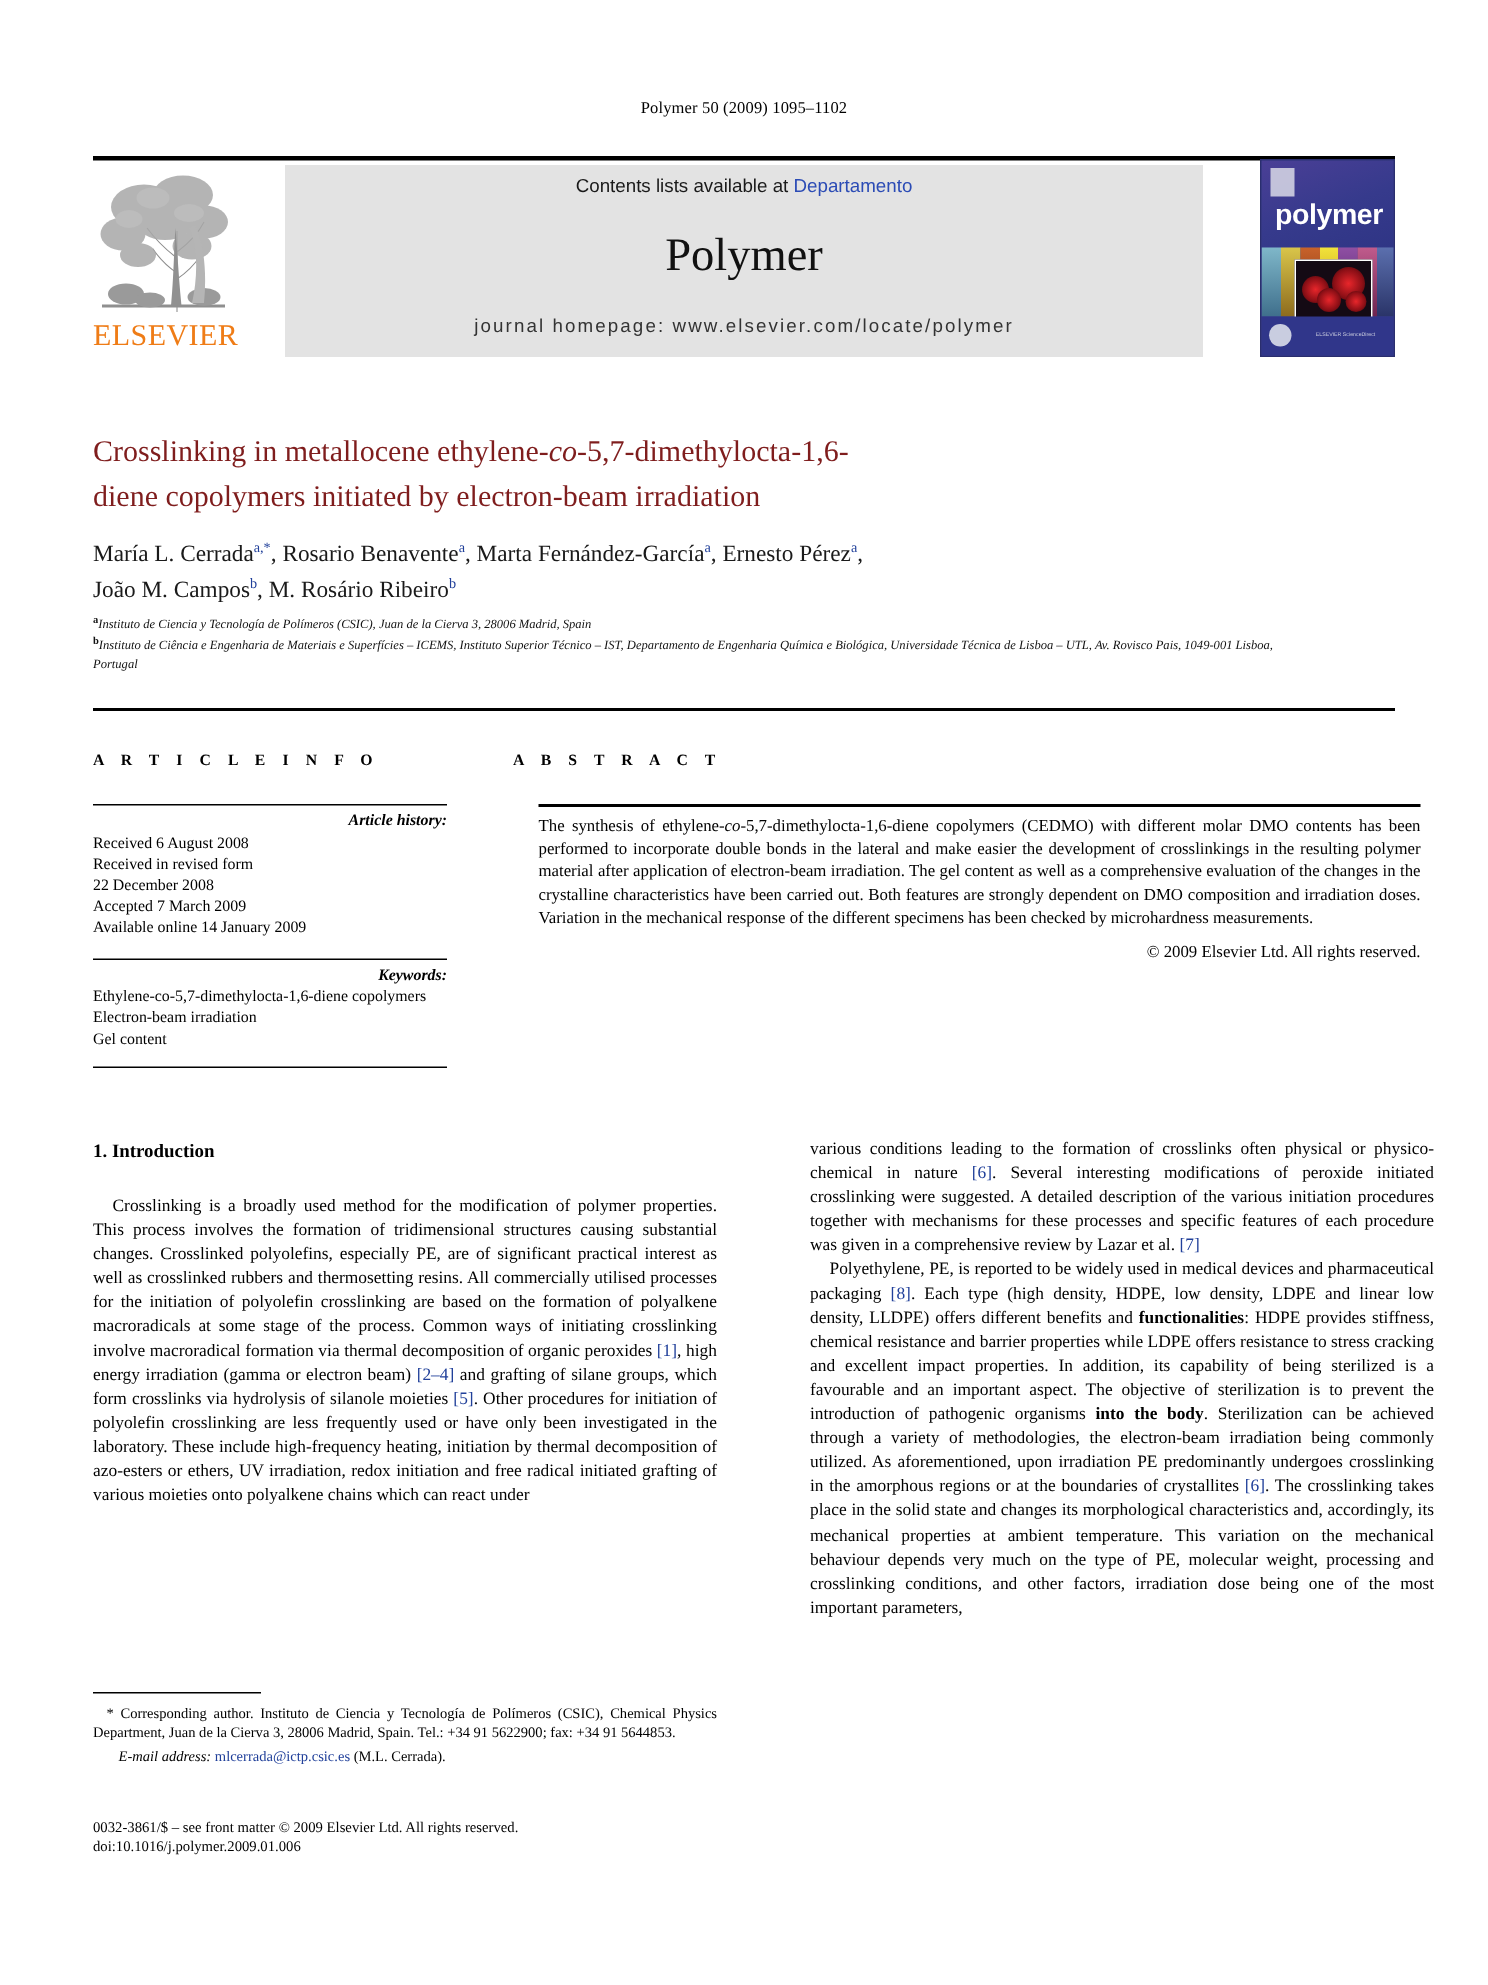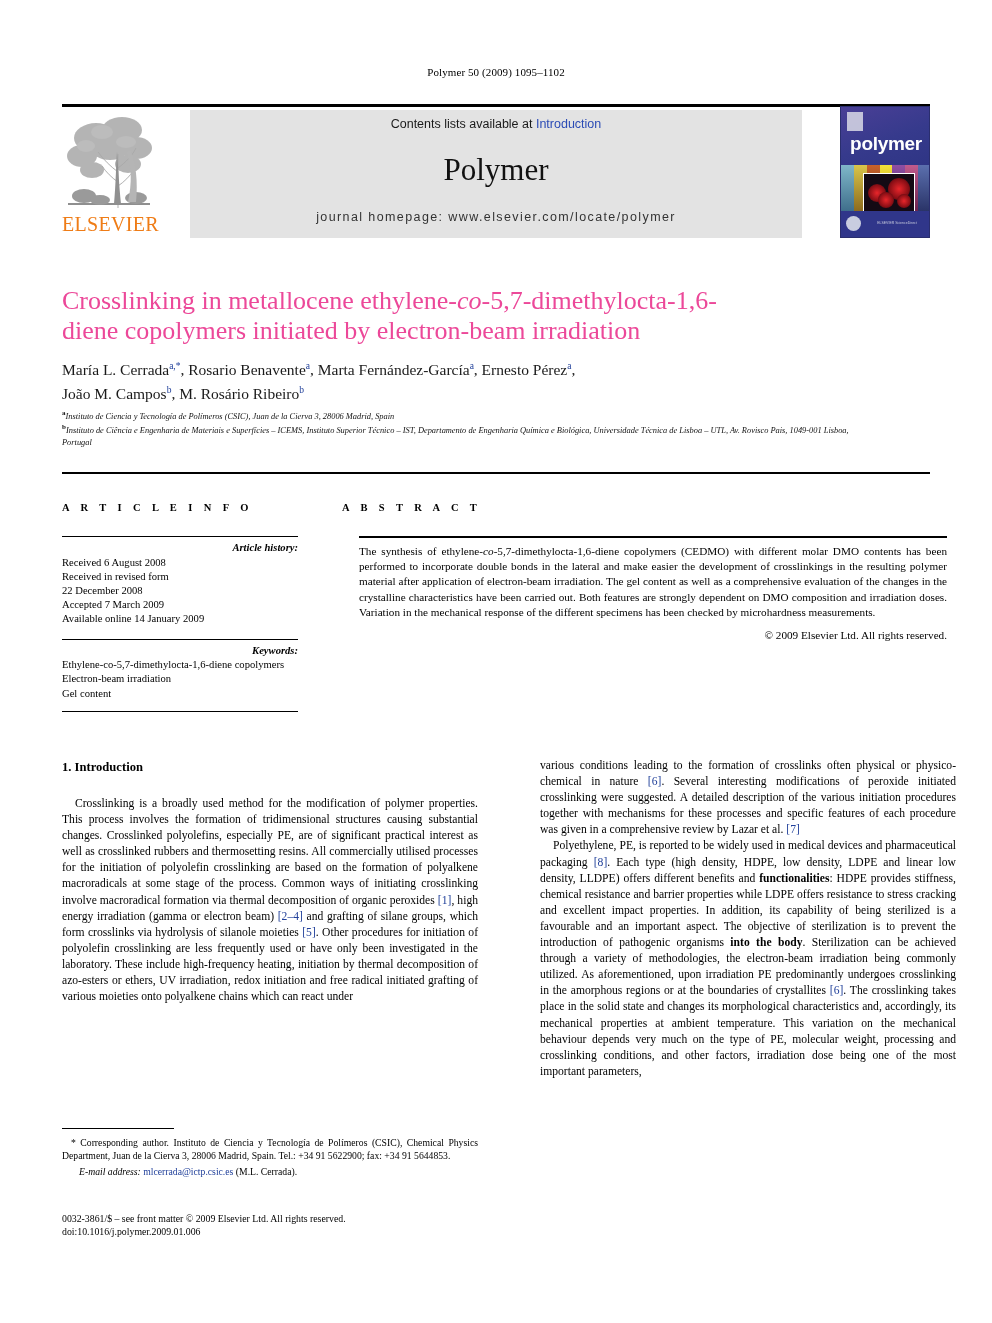--- a/index.html
+++ b/index.html
@@ -183,23 +183,23 @@
     color: #c7cadd;
     text-align: center;
     line-height: 5px;
   }
 
   
   .title {
     position: absolute;
     left: 62px; top: 286px;
     width: 700px;
-    font-size: 26px;
+    font-size: 20px;
     line-height: 30px;
-    color: #ec4899;
+    color: #7f1d1d;
   }
   .authors {
     position: absolute;
     left: 62px; top: 356px;
     width: 800px;
     font-size: 15.5px;
     line-height: 21px;
     color: #1a1a1a;
   }
   .authors sup { font-size: 9.5px; color: #21409a; vertical-align: super; }
@@ -345,21 +345,21 @@
             <ellipse cx="34" cy="88" rx="10" ry="5"></ellipse>
             <ellipse cx="70" cy="86" rx="11" ry="6"></ellipse>
           </g>
           <path d="M60 40 C66 52 66 72 62 90 L70 90 C72 70 70 50 64 38 Z" fill="#b5b5b5"></path>
         </svg>
       </div>
       <div class="elsevier-word">ELSEVIER</div>
     </div>
 
     <div class="journal-band">
-      <div class="contents-line"><span>Contents lists available at </span><span class="sd">Introduction</span></div>
+      <div class="contents-line"><span>Contents lists available at </span><span class="sd">Departamento</span></div>
       <div class="journal-title">Polymer</div>
       <div class="homepage-line">journal homepage: www.elsevier.com/locate/polymer</div>
     </div>
 
     <div class="cover-thumb">
       <div class="cover-top"></div>
       <div class="cover-el"></div>
       <div class="cover-word">polymer</div>
       <div class="cover-strip">
         <i style="background:linear-gradient(180deg,#7fb7c9,#3f6f8c)"></i>

